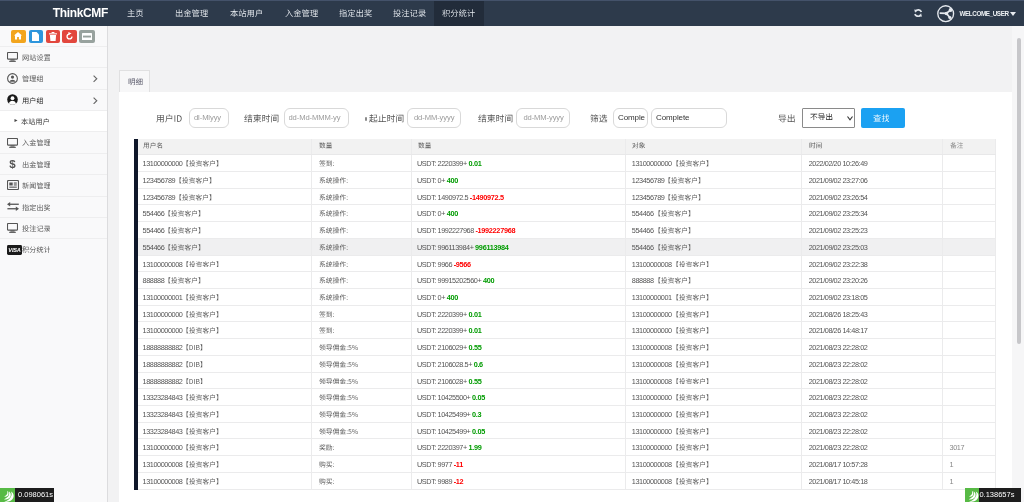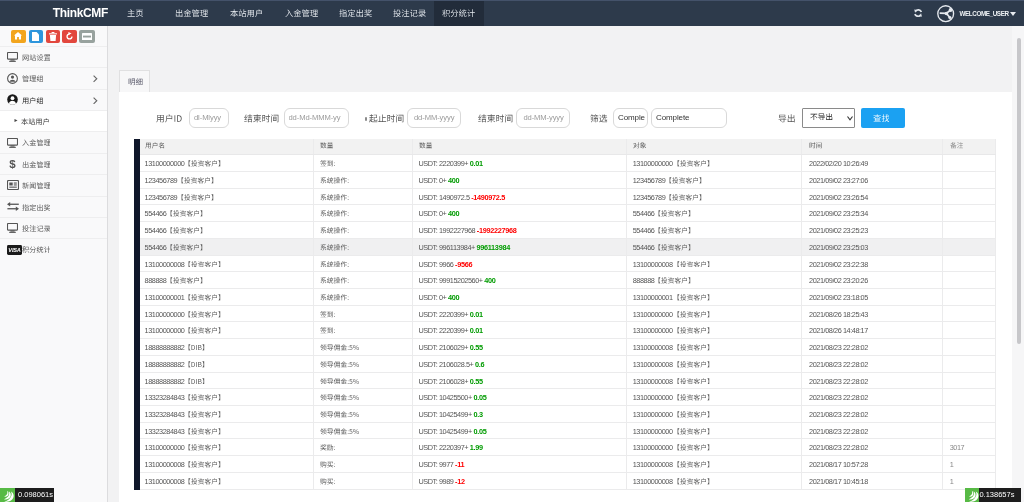--- a/index.html
+++ b/index.html
@@ -41,21 +41,21 @@
   background:#fff; font-size:7.6px; color:#9a9a9a; padding-left:4px; line-height:17.5px;
   letter-spacing:-0.1px; }
 .inp.dark { color:#333; font-size:8px; }
 
 #selbox { position:absolute; left:801.8px; top:107.5px; width:53.5px; height:20px;
   border:1px solid #8a8a8a; border-radius:1px; background:#fff; }
 #btn { position:absolute; left:861px; top:107.5px; width:43.5px; height:20.5px; background:#1ba1f2;
   border-radius:2px; }
 
 
-#tbl { position:absolute; left:134px; top:139px; width:862px; border-left:6px solid #0f172a; }
+#tbl { position:absolute; left:134px; top:139px; width:862px; border-left:4px solid #0f172a; }
 .tr { display:flex; height:16.73px; border-bottom:1px solid #ebebec; background:#fff; }
 .tr.hd { height:16.2px; background:#f2f2f2; border-bottom:1px solid #e8e8e9; }
 .tr.hd .td { line-height:13.6px; }
 .tr.hl { background:#f0f0f1; }
 .td { height:100%; border-right:1px solid #ebebec; font-size:7.3px; letter-spacing:-0.43px;
   color:#555; display:block; line-height:17.8px; overflow:hidden; white-space:nowrap; }
 .td svg.zh { margin:0 0; }
 .c1 { width:175px; padding-left:4.5px; }
 .c2 { width:100px; padding-left:6.5px; }
 .c3 { width:215px; padding-left:5px; }

